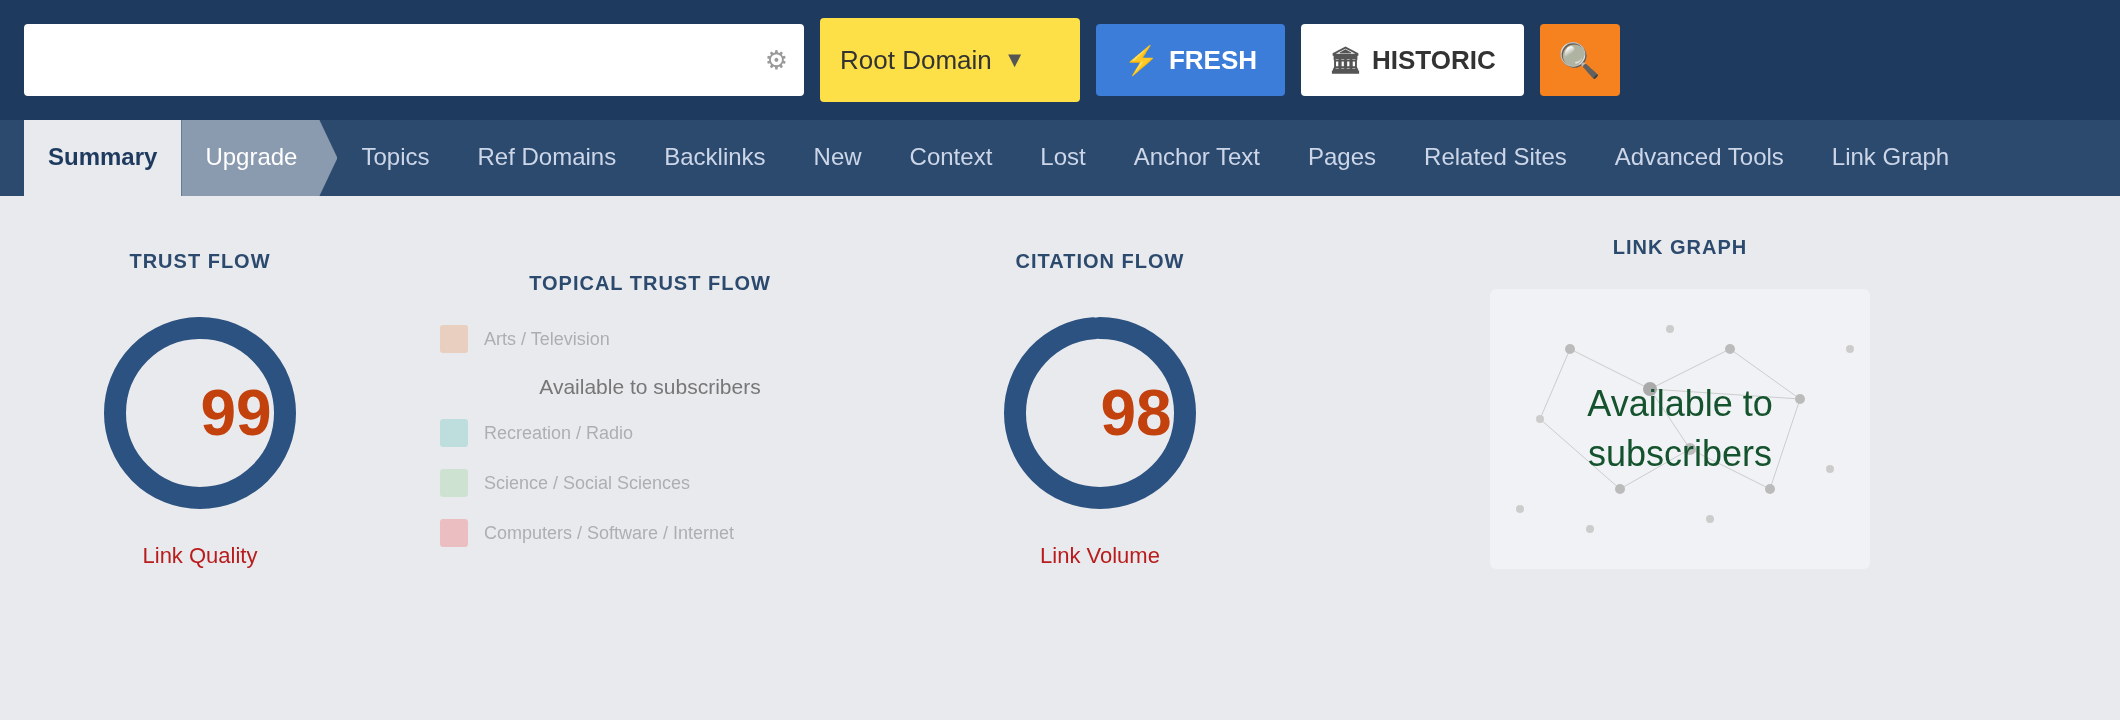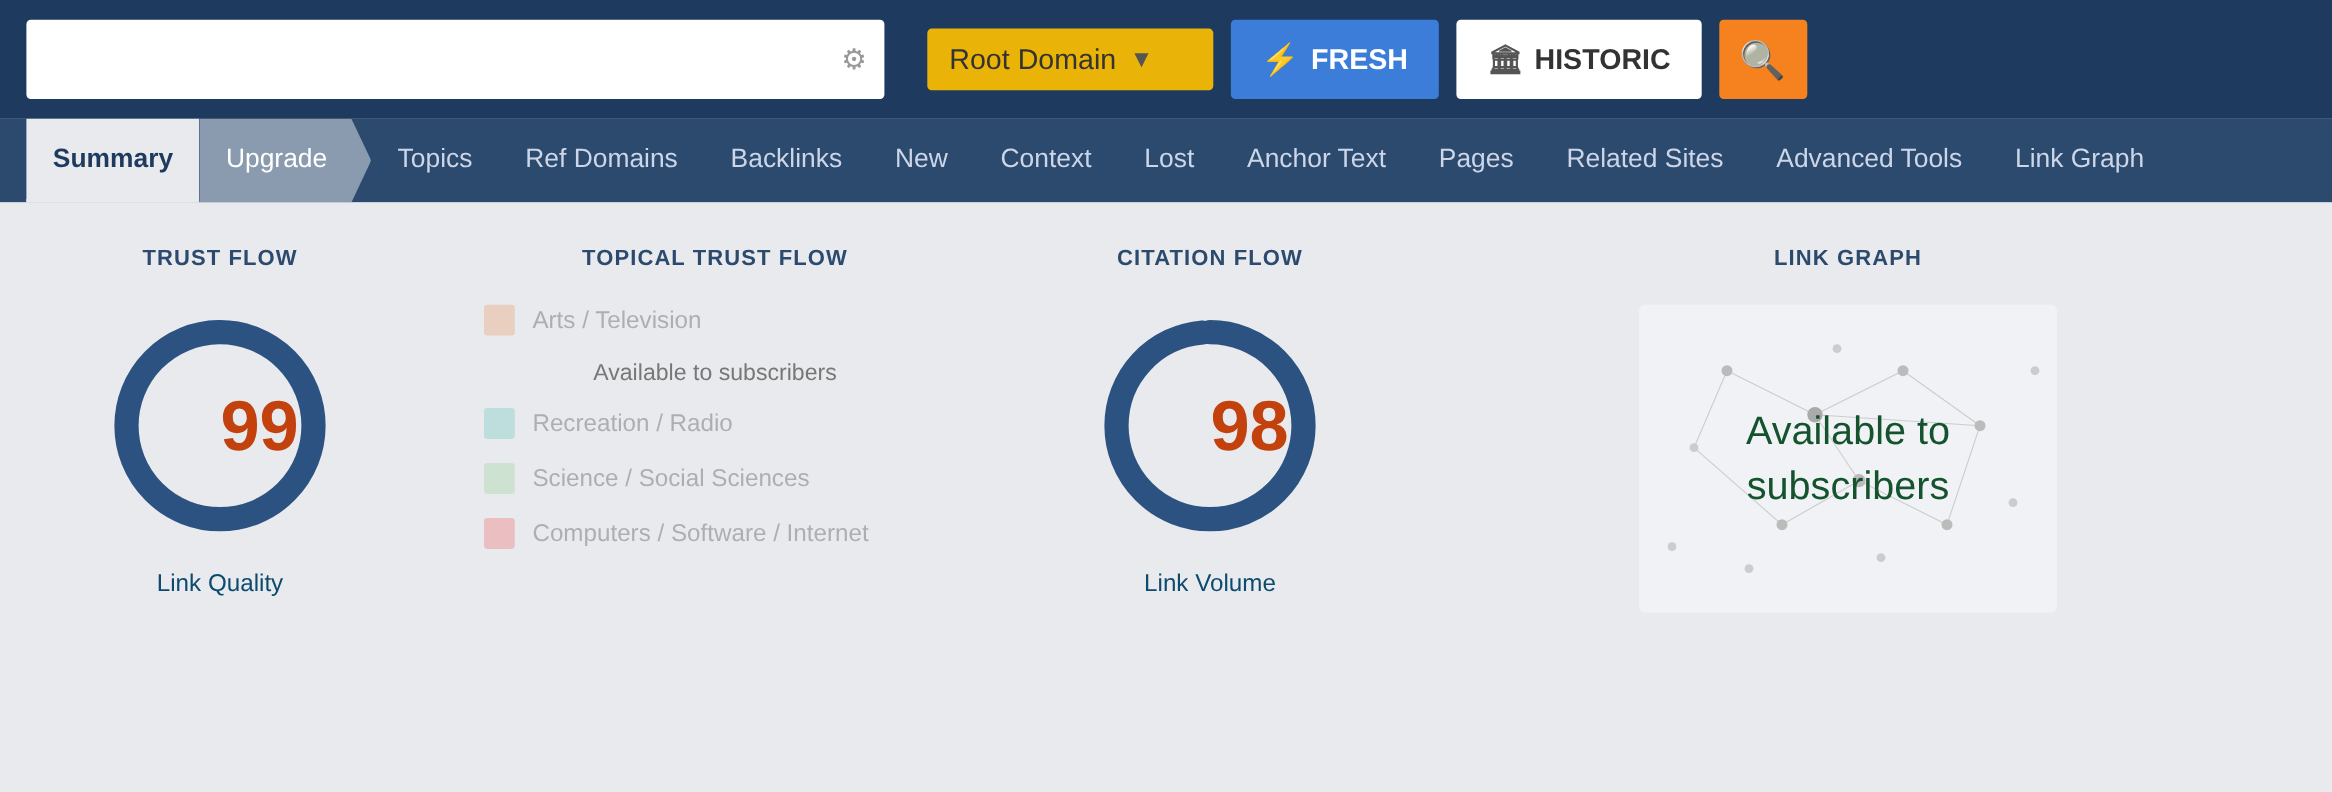--- a/index.html
+++ b/index.html
@@ -29,33 +29,32 @@
       outline: none;
       font-size: 28px;
       color: #333;
     }
     .search-bar .gear-icon {
       color: #999;
       font-size: 26px;
       cursor: pointer;
     }
     .domain-selector {
-      background: #eab308;
+      background: #fde047;
       border-radius: 4px;
       display: flex;
       align-items: center;
       padding: 0 20px;
-      height: 56px;
+      height: 84px;
       gap: 12px;
       min-width: 260px;
       cursor: pointer;
       border: none;
       font-size: 26px;
       color: #333;
-      margin-left: 23px;
     }
     .domain-selector .chevron {
       color: #555;
       font-size: 22px;
     }
     .btn-fresh {
       background: #3b7dd8;
       color: #fff;
       border: none;
       border-radius: 4px;
@@ -135,21 +134,21 @@
       clip-path: polygon(0 0, calc(100% - 18px) 0, 100% 50%, calc(100% - 18px) 100%, 0 100%);
       padding-right: 40px;
     }
 
     
     .main {
       background: #e8eaed;
       padding: 40px 60px;
       display: flex;
       gap: 60px;
-      align-items: flex-start;
+      align-items: flex-end;
     }
 
     
     .section-label {
       font-size: 20px;
       font-weight: bold;
       color: #2c4a6e;
       text-align: center;
       letter-spacing: 1px;
       margin-bottom: 30px;
@@ -179,21 +178,21 @@
       top: 50%;
       left: 50%;
       transform: translate(-50%, -50%);
       font-size: 64px;
       font-weight: bold;
       color: #c2410c;
       margin-left: 36px;
     }
     .donut-sublabel {
       font-size: 22px;
-      color: #0c4a6e;
+      color: #b91c1c;
       text-align: center;
     }
 
     
     .topical-section {
       min-width: 500px;
       padding: 0 40px;
     }
     .topical-list {
       margin-top: 10px;
@@ -205,21 +204,21 @@
       margin-bottom: 22px;
       opacity: 0.4;
     }
     .topical-color-box {
       width: 28px;
       height: 28px;
       border-radius: 3px;
       flex-shrink: 0;
     }
     .topical-name {
-      font-size: 22px;
+      font-size: 18px;
       color: #555;
     }
     .subscribers-overlay {
       text-align: center;
       font-size: 21px;
       color: #777;
       margin-top: -20px;
       padding: 20px;
     }
 

